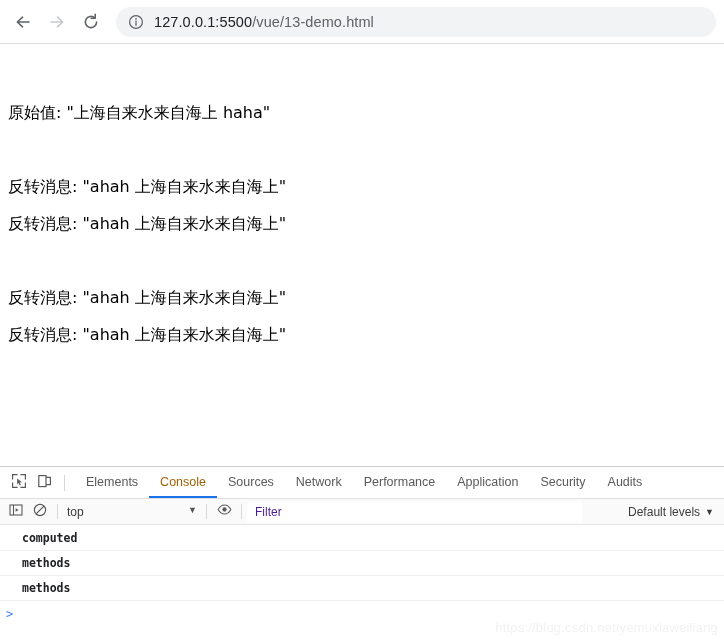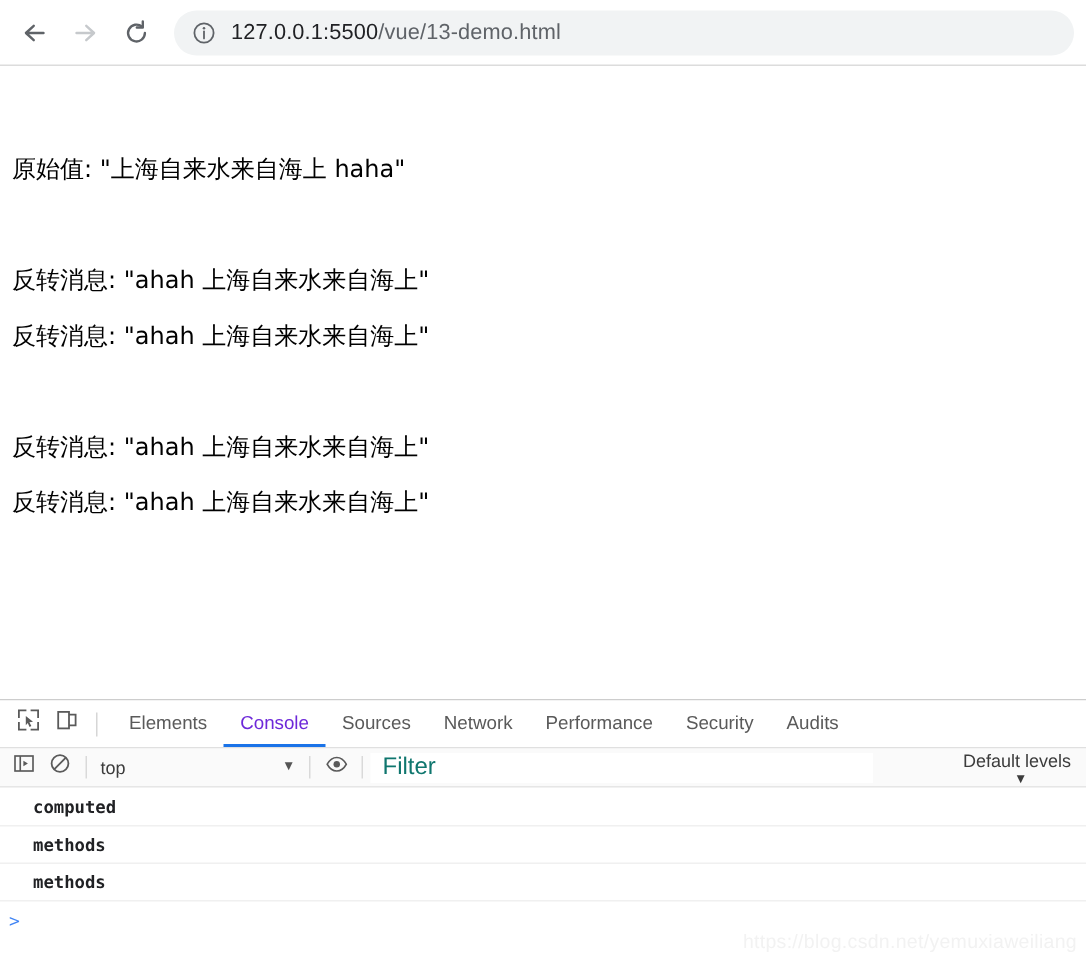--- a/index.html
+++ b/index.html
@@ -135,21 +135,21 @@
     padding: 0 11px;
     display: flex;
     align-items: center;
     font-size: 12.5px;
     color: #5a5a5a;
     white-space: nowrap;
     box-sizing: border-box;
     border-bottom: 2px solid transparent;
   }
   .dt-tab.active {
-    color: #6d28d9;
+    color: #a16207;
     border-bottom: 2px solid #1a73e8;
   }
 
   .dt-console-toolbar {
     height: 26px;
     display: flex;
     align-items: center;
     border-bottom: 1px solid #e6e6e6;
     background: #fafafa;
     box-sizing: border-box;
@@ -180,35 +180,34 @@
     padding-left: 4px;
     box-sizing: border-box;
   }
   .ct-select .caret { margin-left: auto; font-size: 9px; color: #555; padding-right: 4px;}
   .ct-filter {
     flex: 1 1 auto;
     height: 20px;
     background: #ffffff;
     display: flex;
     align-items: center;
-    font-size: 16px;
-    color: #0f766e;
+    font-size: 12px;
+    color: #4c1d95;
     padding-left: 8px;
     box-sizing: border-box;
     max-width: 335px;
   }
   .ct-levels {
     margin-left: auto;
     display: flex;
     align-items: center;
     font-size: 12px;
     color: #3c3c3c;
     padding-right: 10px;
     white-space: nowrap;
-    flex-direction: column;
   }
   .ct-levels .caret { margin-left: 5px; font-size: 9px; }
 
   .console-body {
     background: #ffffff;
     position: absolute;
     top: 59px;
     left: 0;
     right: 0;
     bottom: 0;
@@ -320,20 +319,21 @@
         </span>
       </div>
       <div class="dt-sep"></div>
     </div>
     <div class="dt-tabs">
       <div class="dt-tab">Elements</div>
       <div class="dt-tab active">Console</div>
       <div class="dt-tab">Sources</div>
       <div class="dt-tab">Network</div>
       <div class="dt-tab">Performance</div>
+      <div class="dt-tab">Application</div>
       <div class="dt-tab">Security</div>
       <div class="dt-tab">Audits</div>
     </div>
   </div>
 
   <div class="dt-console-toolbar">
     <div class="ct-icon">
       <span>
         <svg width="14" height="14" viewBox="0 0 14 14">
           <rect x="1" y="2" width="12" height="10" fill="none" stroke="#5a5a5a" stroke-width="1.1"></rect>

